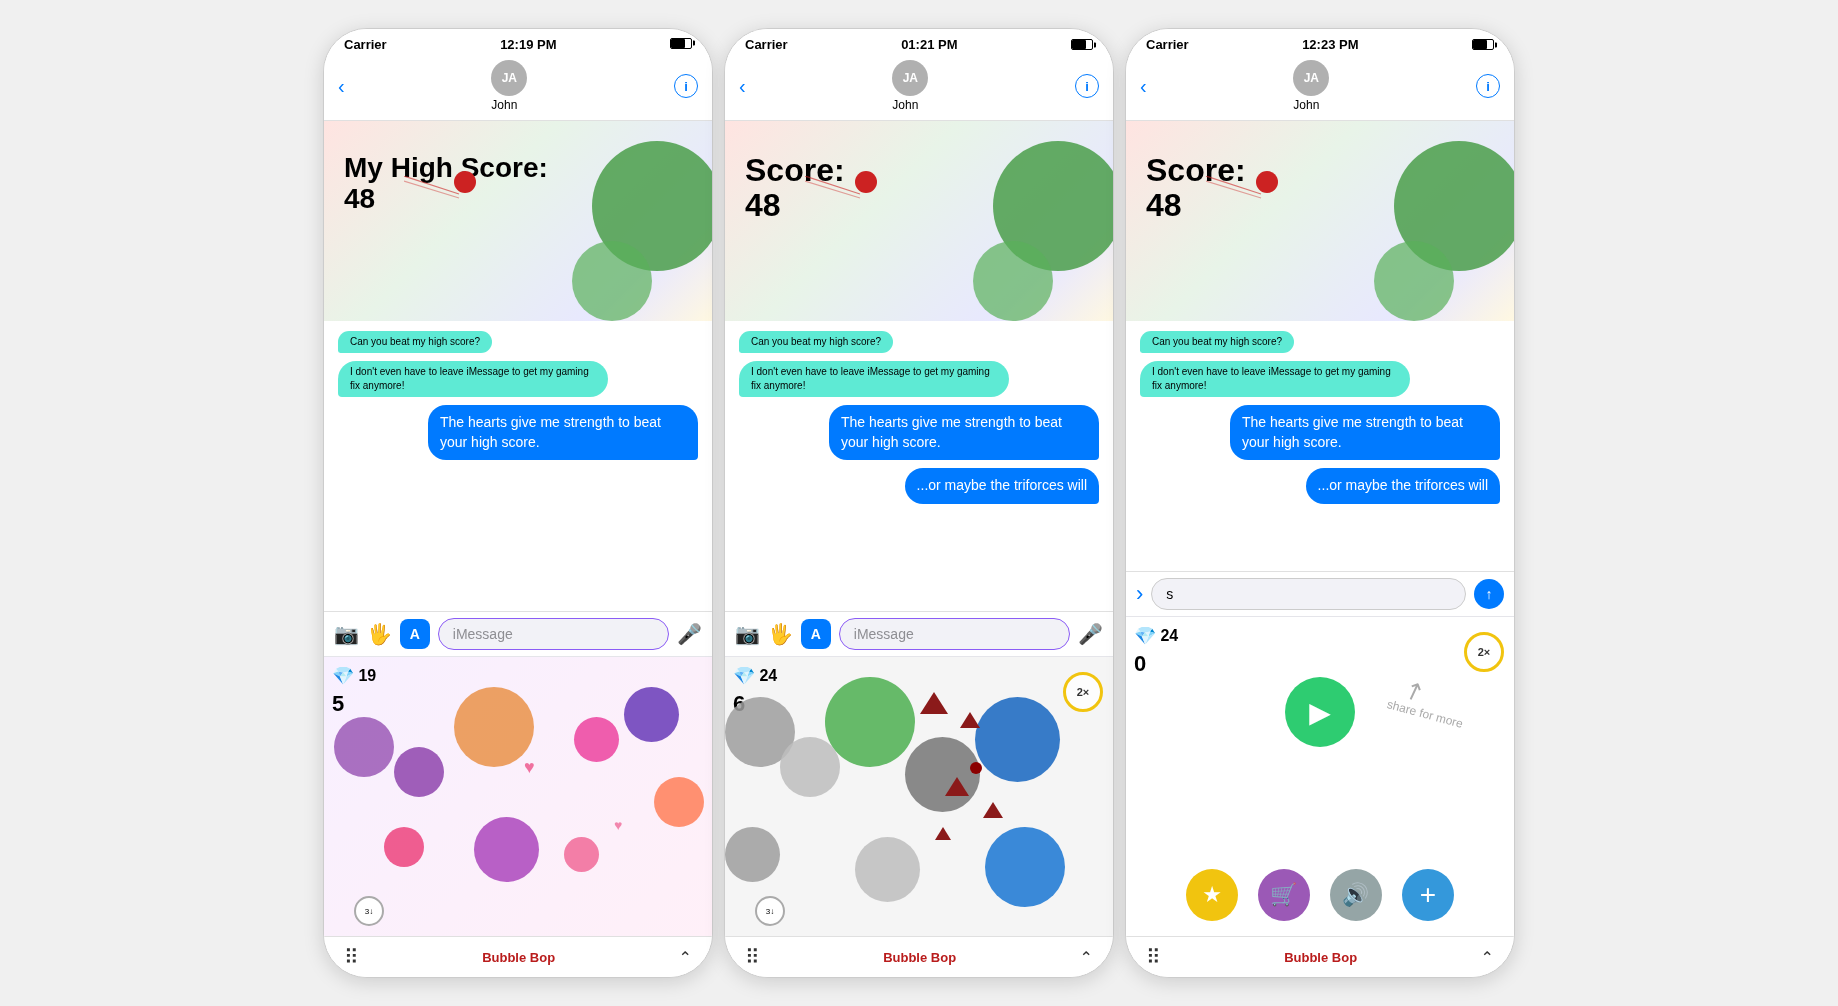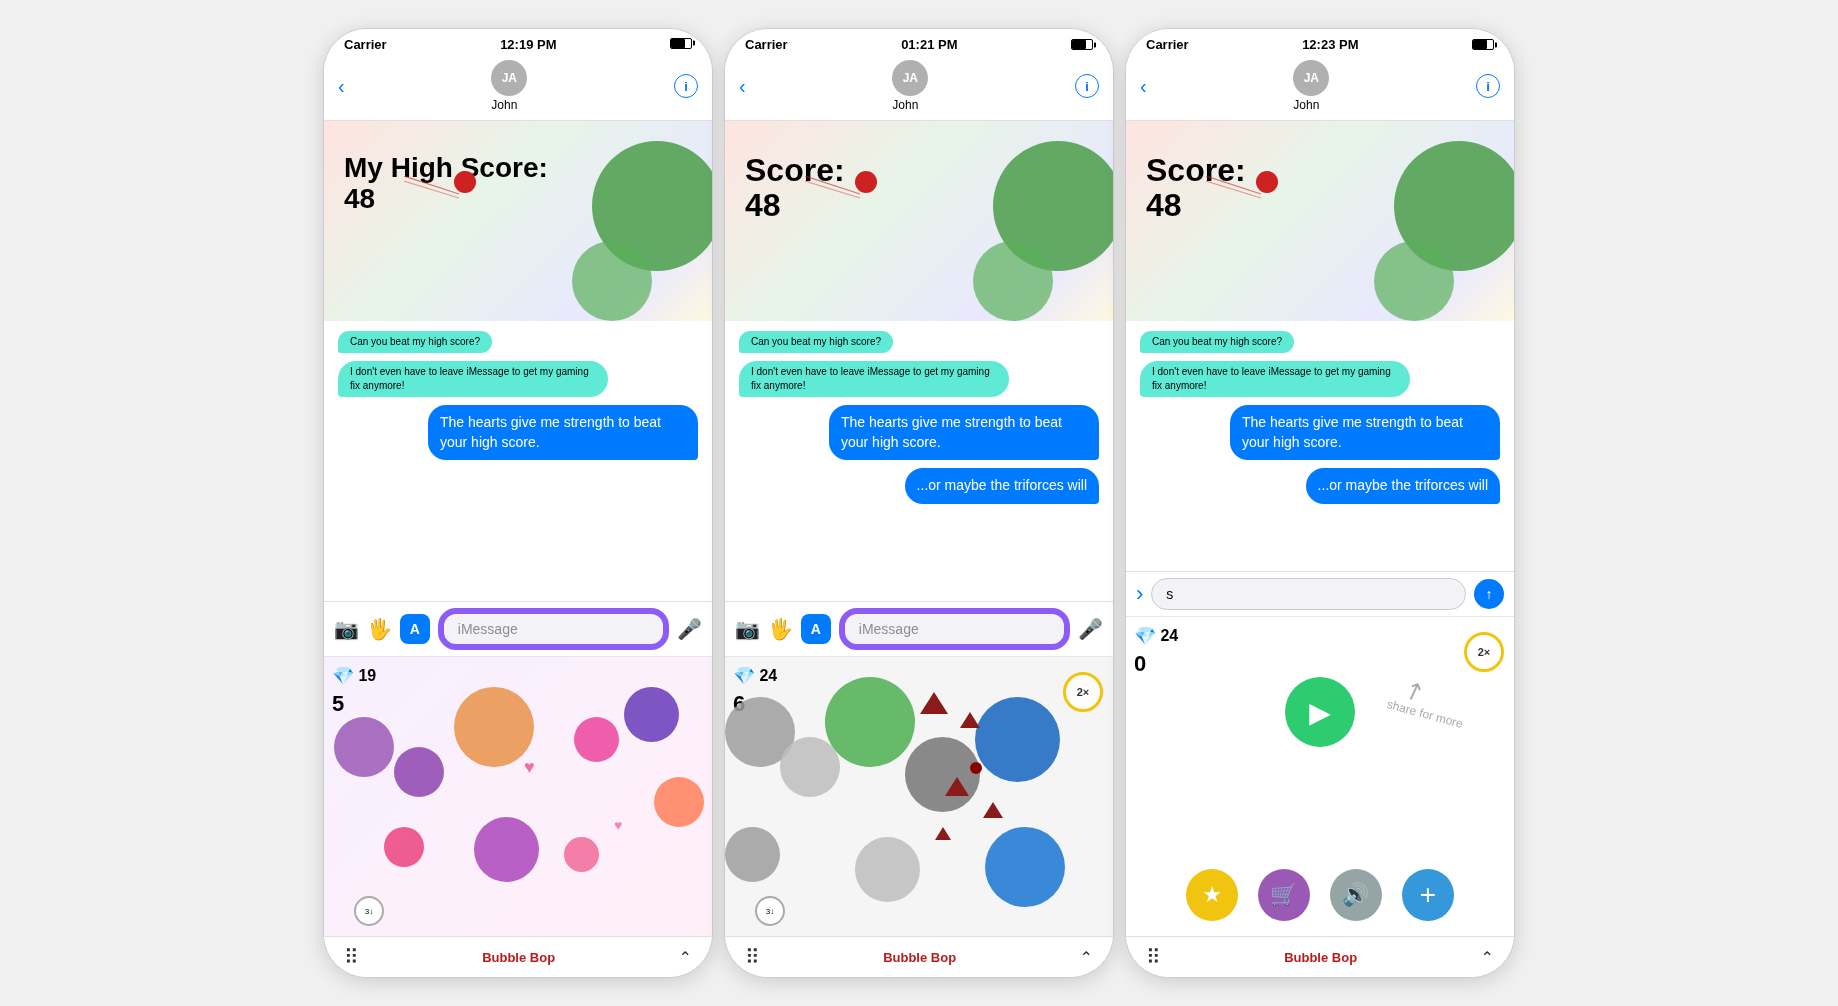--- a/index.html
+++ b/index.html
@@ -161,21 +161,21 @@
       align-items: center;
       padding: 6px 10px;
       background: white;
       border-top: 1px solid #e0e0e0;
       gap: 8px;
     }
     .input-icon { font-size: 20px; color: #8e8e93; }
     .input-field {
       flex: 1;
       background: #f2f2f7;
-      border: 6px solid #8b5cf6;
+      border: 1px solid #8b5cf6;
       border-radius: 18px;
       padding: 7px 14px;
       font-size: 14px;
       color: #8e8e93;
     }
     .input-field-active {
       flex: 1;
       background: #f2f2f7;
       border: 1px solid #ccc;
       border-radius: 18px;

